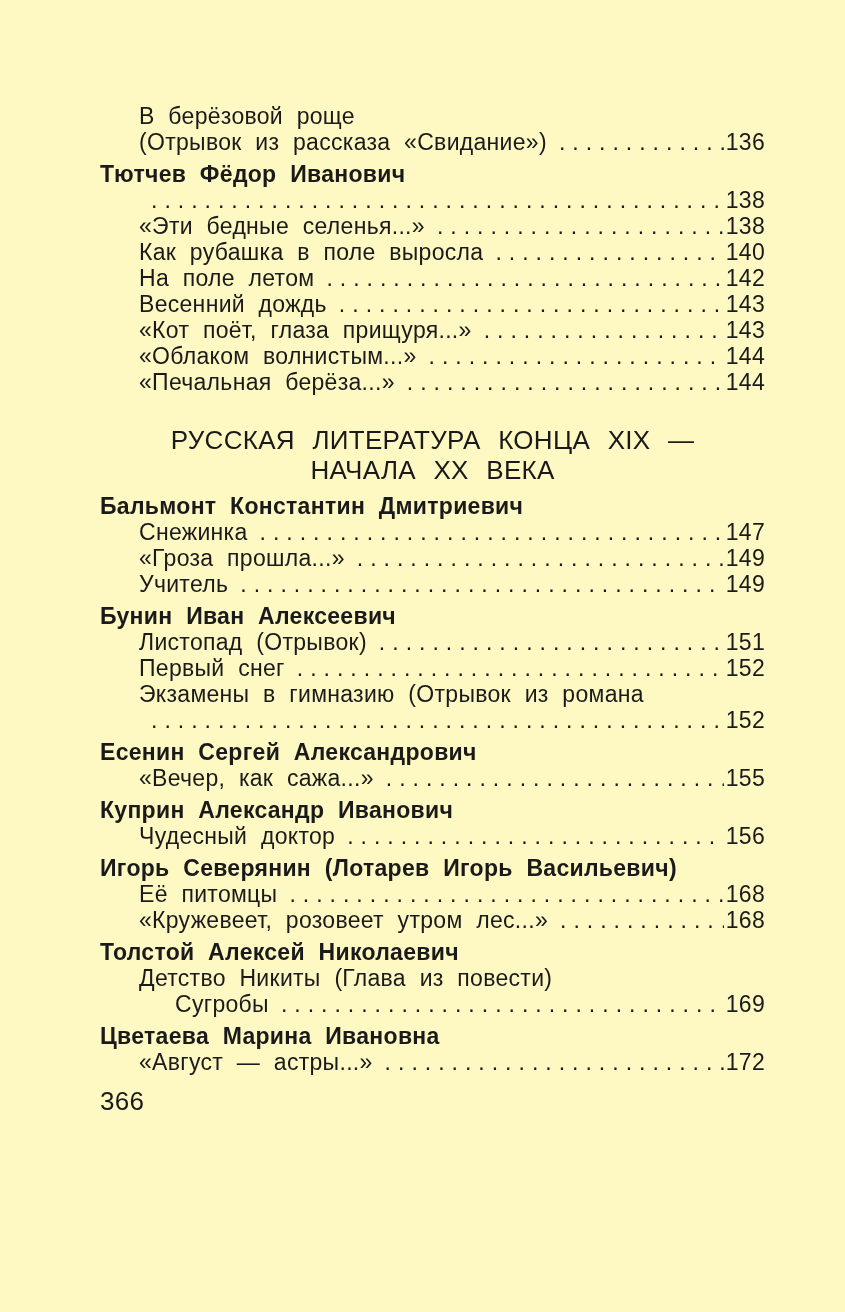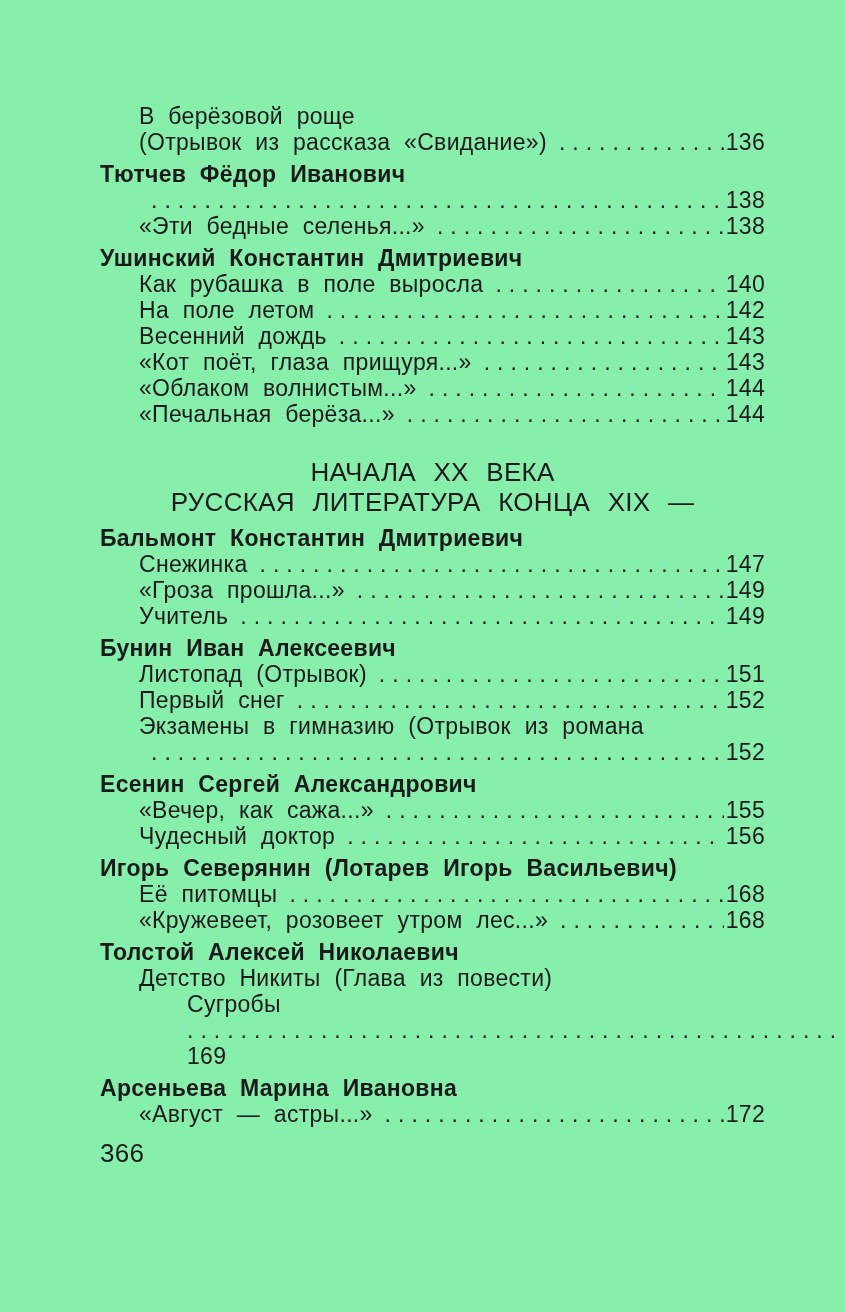--- a/index.html
+++ b/index.html
@@ -4,21 +4,21 @@
 <style>
   html, body {
     margin: 0;
     padding: 0;
     background: #ffffff;
   }
   .page {
     position: relative;
     width: 845px;
     height: 1312px;
-    background: #86efac;
+    background: #fef9c3;
     overflow: hidden;
     font-family: "Liberation Sans", "DejaVu Sans", sans-serif;
     color: #1a1a1a;
   }
   .toc {
     position: absolute;
     top: 103px;
     left: 100px;
     width: 665px;
     font-size: 23px;
@@ -29,21 +29,21 @@
   .author {
     font-weight: 700;
     margin-top: 6px;
     white-space: nowrap;
   }
   .work-line {
     display: flex;
     align-items: baseline;
     padding-left: 39px;
   }
-  .work-line.indent2 { padding-left: 75px; flex-direction: column; }
+  .work-line.indent2 { padding-left: 75px; }
   .wtitle {
     flex: 0 0 auto;
     white-space: nowrap;
   }
   .leader {
     flex: 1 1 auto;
     min-width: 0;
     overflow: hidden;
     white-space: nowrap;
     text-align: right;
@@ -87,21 +87,20 @@
       <div class="author">Тютчев Фёдор Иванович</div>
       <div class="work-line">
         <span class="leader">......................................................................</span>
         <span class="pagenum">138</span>
       </div>
       <div class="work-line">
         <span class="wtitle">«Эти бедные селенья...»</span>
         <span class="leader">......................................................................</span>
         <span class="pagenum">138</span>
       </div>
-      <div class="author">Ушинский Константин Дмитриевич</div>
       <div class="work-line">
         <span class="wtitle">Как рубашка в поле выросла</span>
         <span class="leader">......................................................................</span>
         <span class="pagenum">140</span>
       </div>
       <div class="work-line">
         <span class="wtitle">На поле летом</span>
         <span class="leader">......................................................................</span>
         <span class="pagenum">142</span>
       </div>
@@ -119,22 +118,22 @@
         <span class="wtitle">«Облаком волнистым...»</span>
         <span class="leader">......................................................................</span>
         <span class="pagenum">144</span>
       </div>
       <div class="work-line">
         <span class="wtitle">«Печальная берёза...»</span>
         <span class="leader">......................................................................</span>
         <span class="pagenum">144</span>
       </div>
       <div class="section-heading">
+        <div class="heading-line">РУССКАЯ ЛИТЕРАТУРА КОНЦА XIX —</div>
         <div class="heading-line">НАЧАЛА XX ВЕКА</div>
-        <div class="heading-line">РУССКАЯ ЛИТЕРАТУРА КОНЦА XIX —</div>
       </div>
       <div class="author">Бальмонт Константин Дмитриевич</div>
       <div class="work-line">
         <span class="wtitle">Снежинка</span>
         <span class="leader">......................................................................</span>
         <span class="pagenum">147</span>
       </div>
       <div class="work-line">
         <span class="wtitle">«Гроза прошла...»</span>
         <span class="leader">......................................................................</span>
@@ -162,20 +161,21 @@
       <div class="work-line">
         <span class="leader">......................................................................</span>
         <span class="pagenum">152</span>
       </div>
       <div class="author">Есенин Сергей Александрович</div>
       <div class="work-line">
         <span class="wtitle">«Вечер, как сажа...»</span>
         <span class="leader">......................................................................</span>
         <span class="pagenum">155</span>
       </div>
+      <div class="author">Куприн Александр Иванович</div>
       <div class="work-line">
         <span class="wtitle">Чудесный доктор</span>
         <span class="leader">......................................................................</span>
         <span class="pagenum">156</span>
       </div>
       <div class="author">Игорь Северянин (Лотарев Игорь Васильевич)</div>
       <div class="work-line">
         <span class="wtitle">Её питомцы</span>
         <span class="leader">......................................................................</span>
         <span class="pagenum">168</span>
@@ -187,21 +187,21 @@
       </div>
       <div class="author">Толстой Алексей Николаевич</div>
       <div class="work-line">
         <span class="wtitle">Детство Никиты (Глава из повести)</span>
       </div>
       <div class="work-line indent2">
         <span class="wtitle">Сугробы</span>
         <span class="leader">......................................................................</span>
         <span class="pagenum">169</span>
       </div>
-      <div class="author">Арсеньева Марина Ивановна</div>
+      <div class="author">Цветаева Марина Ивановна</div>
       <div class="work-line">
         <span class="wtitle">«Август — астры...»</span>
         <span class="leader">......................................................................</span>
         <span class="pagenum">172</span>
       </div>
       <div class="folio">366</div>
     </main>
 </div>
 
 </body></html>

